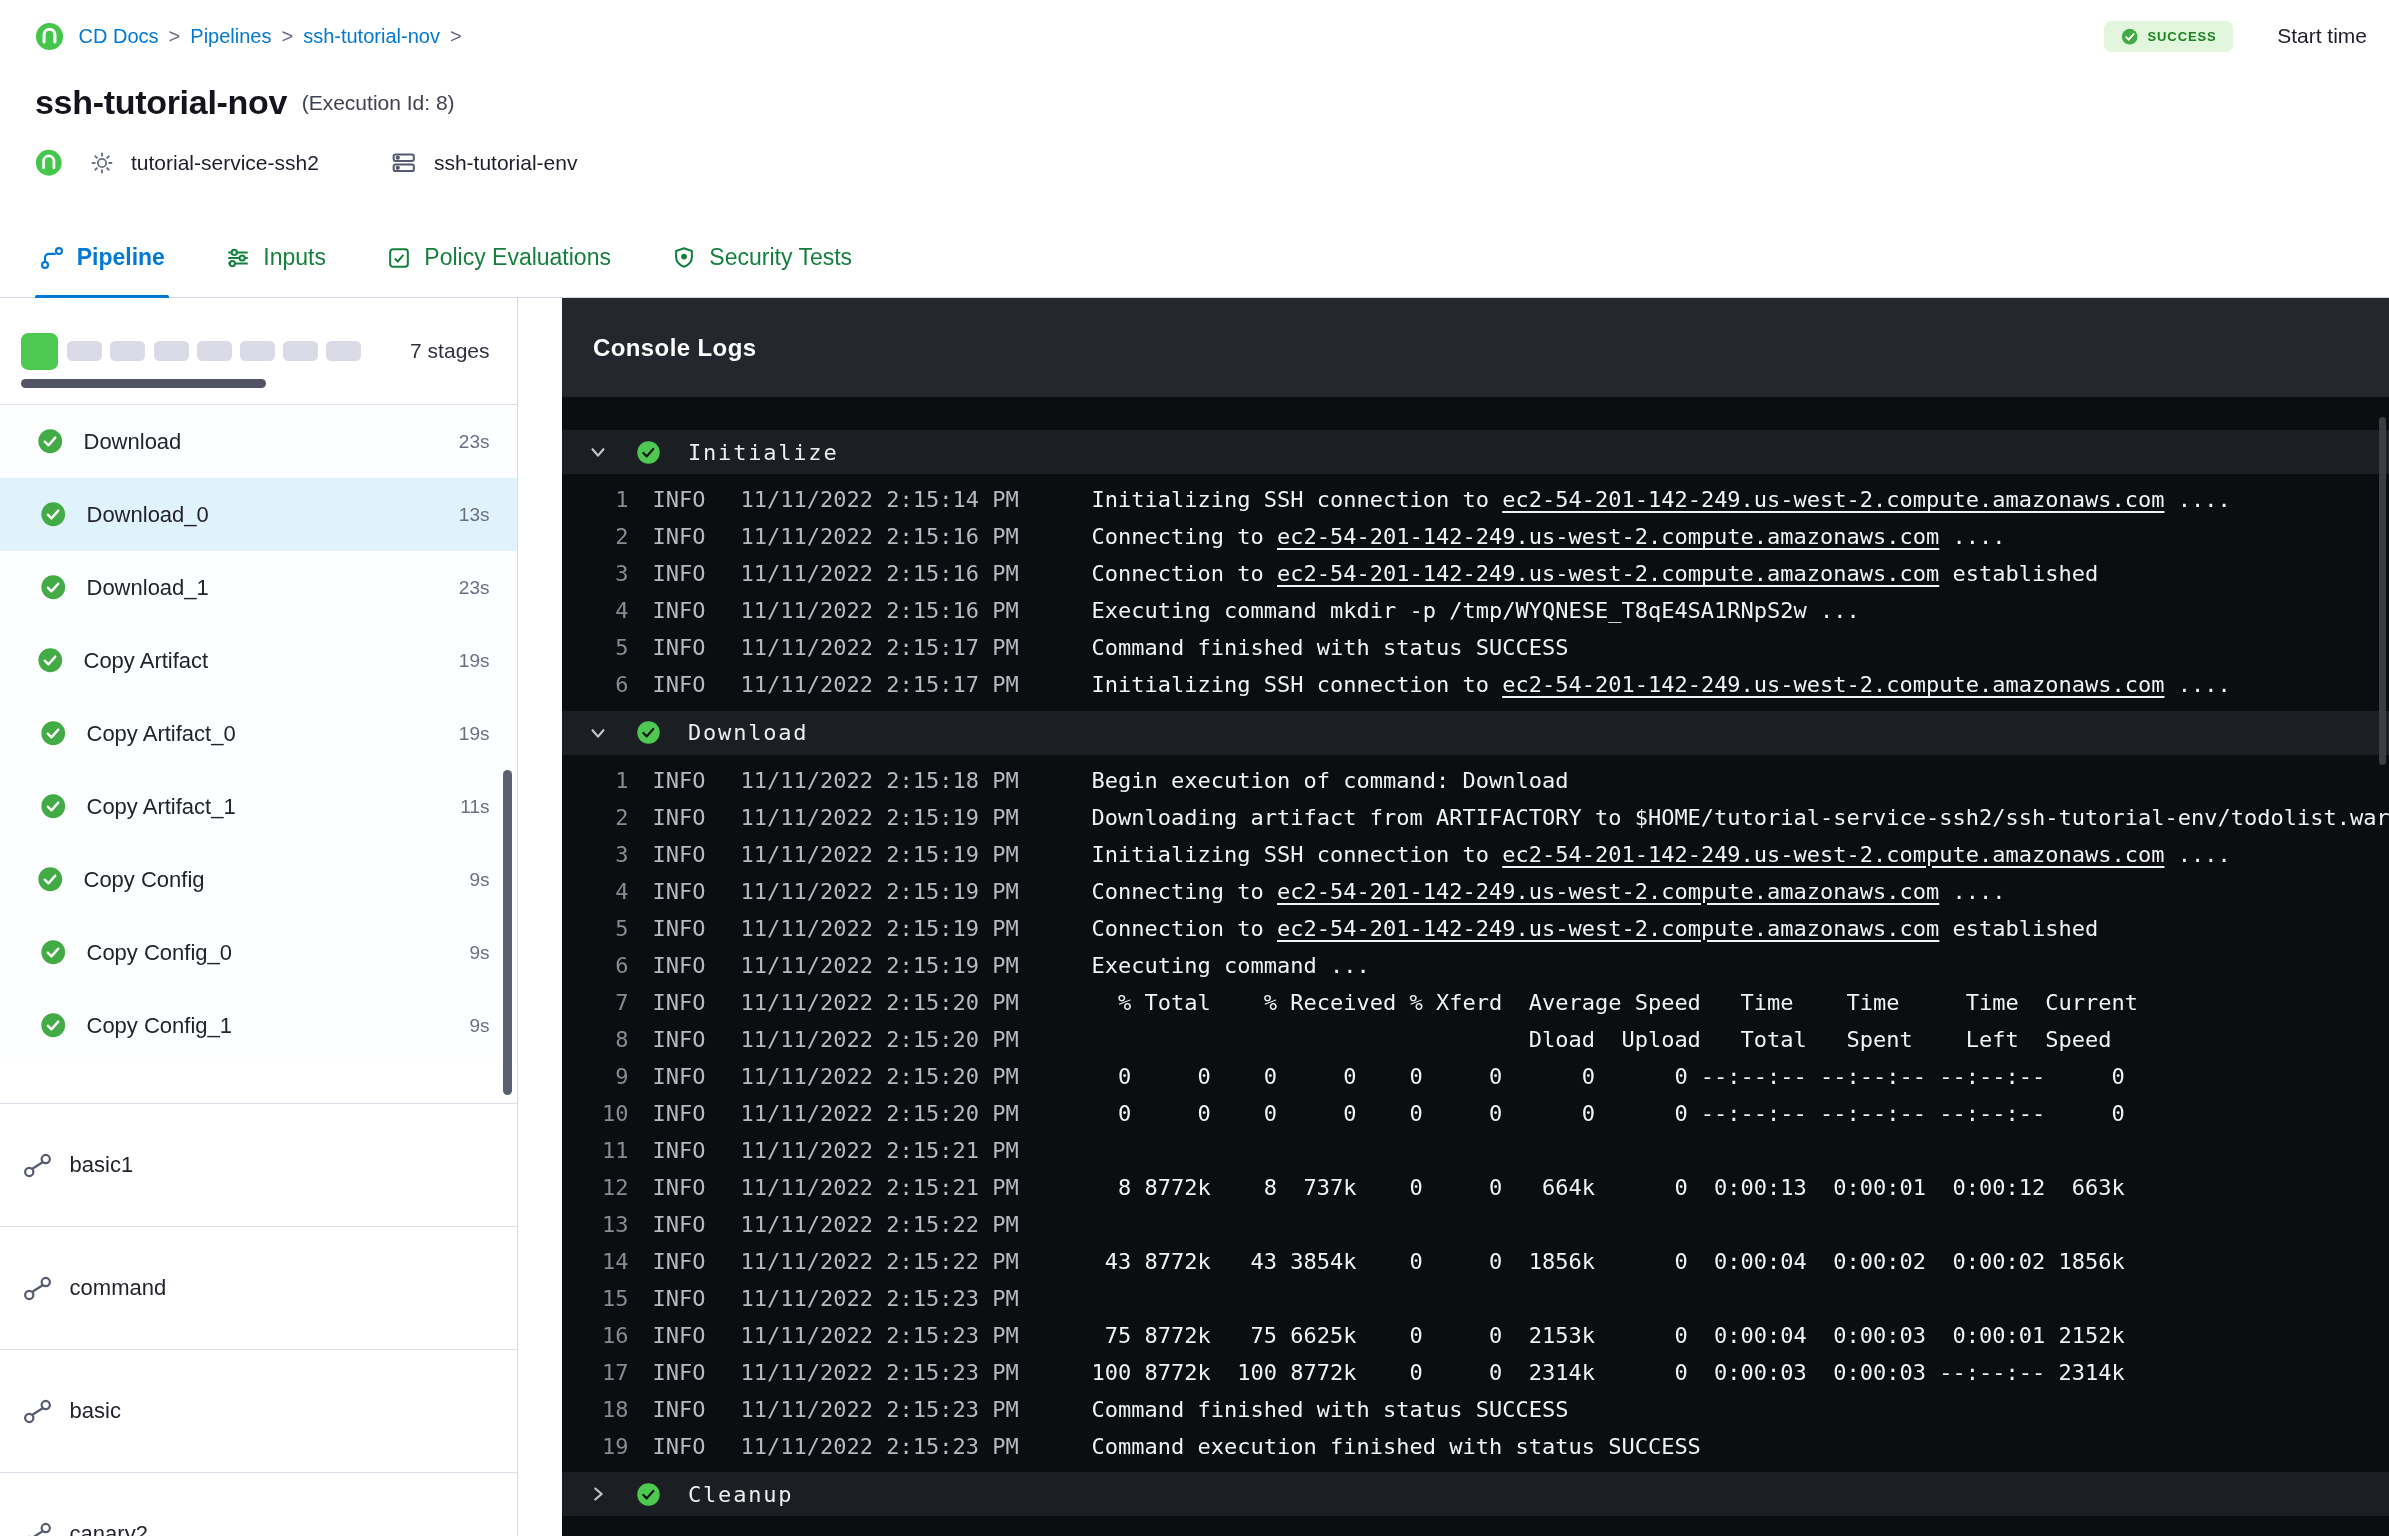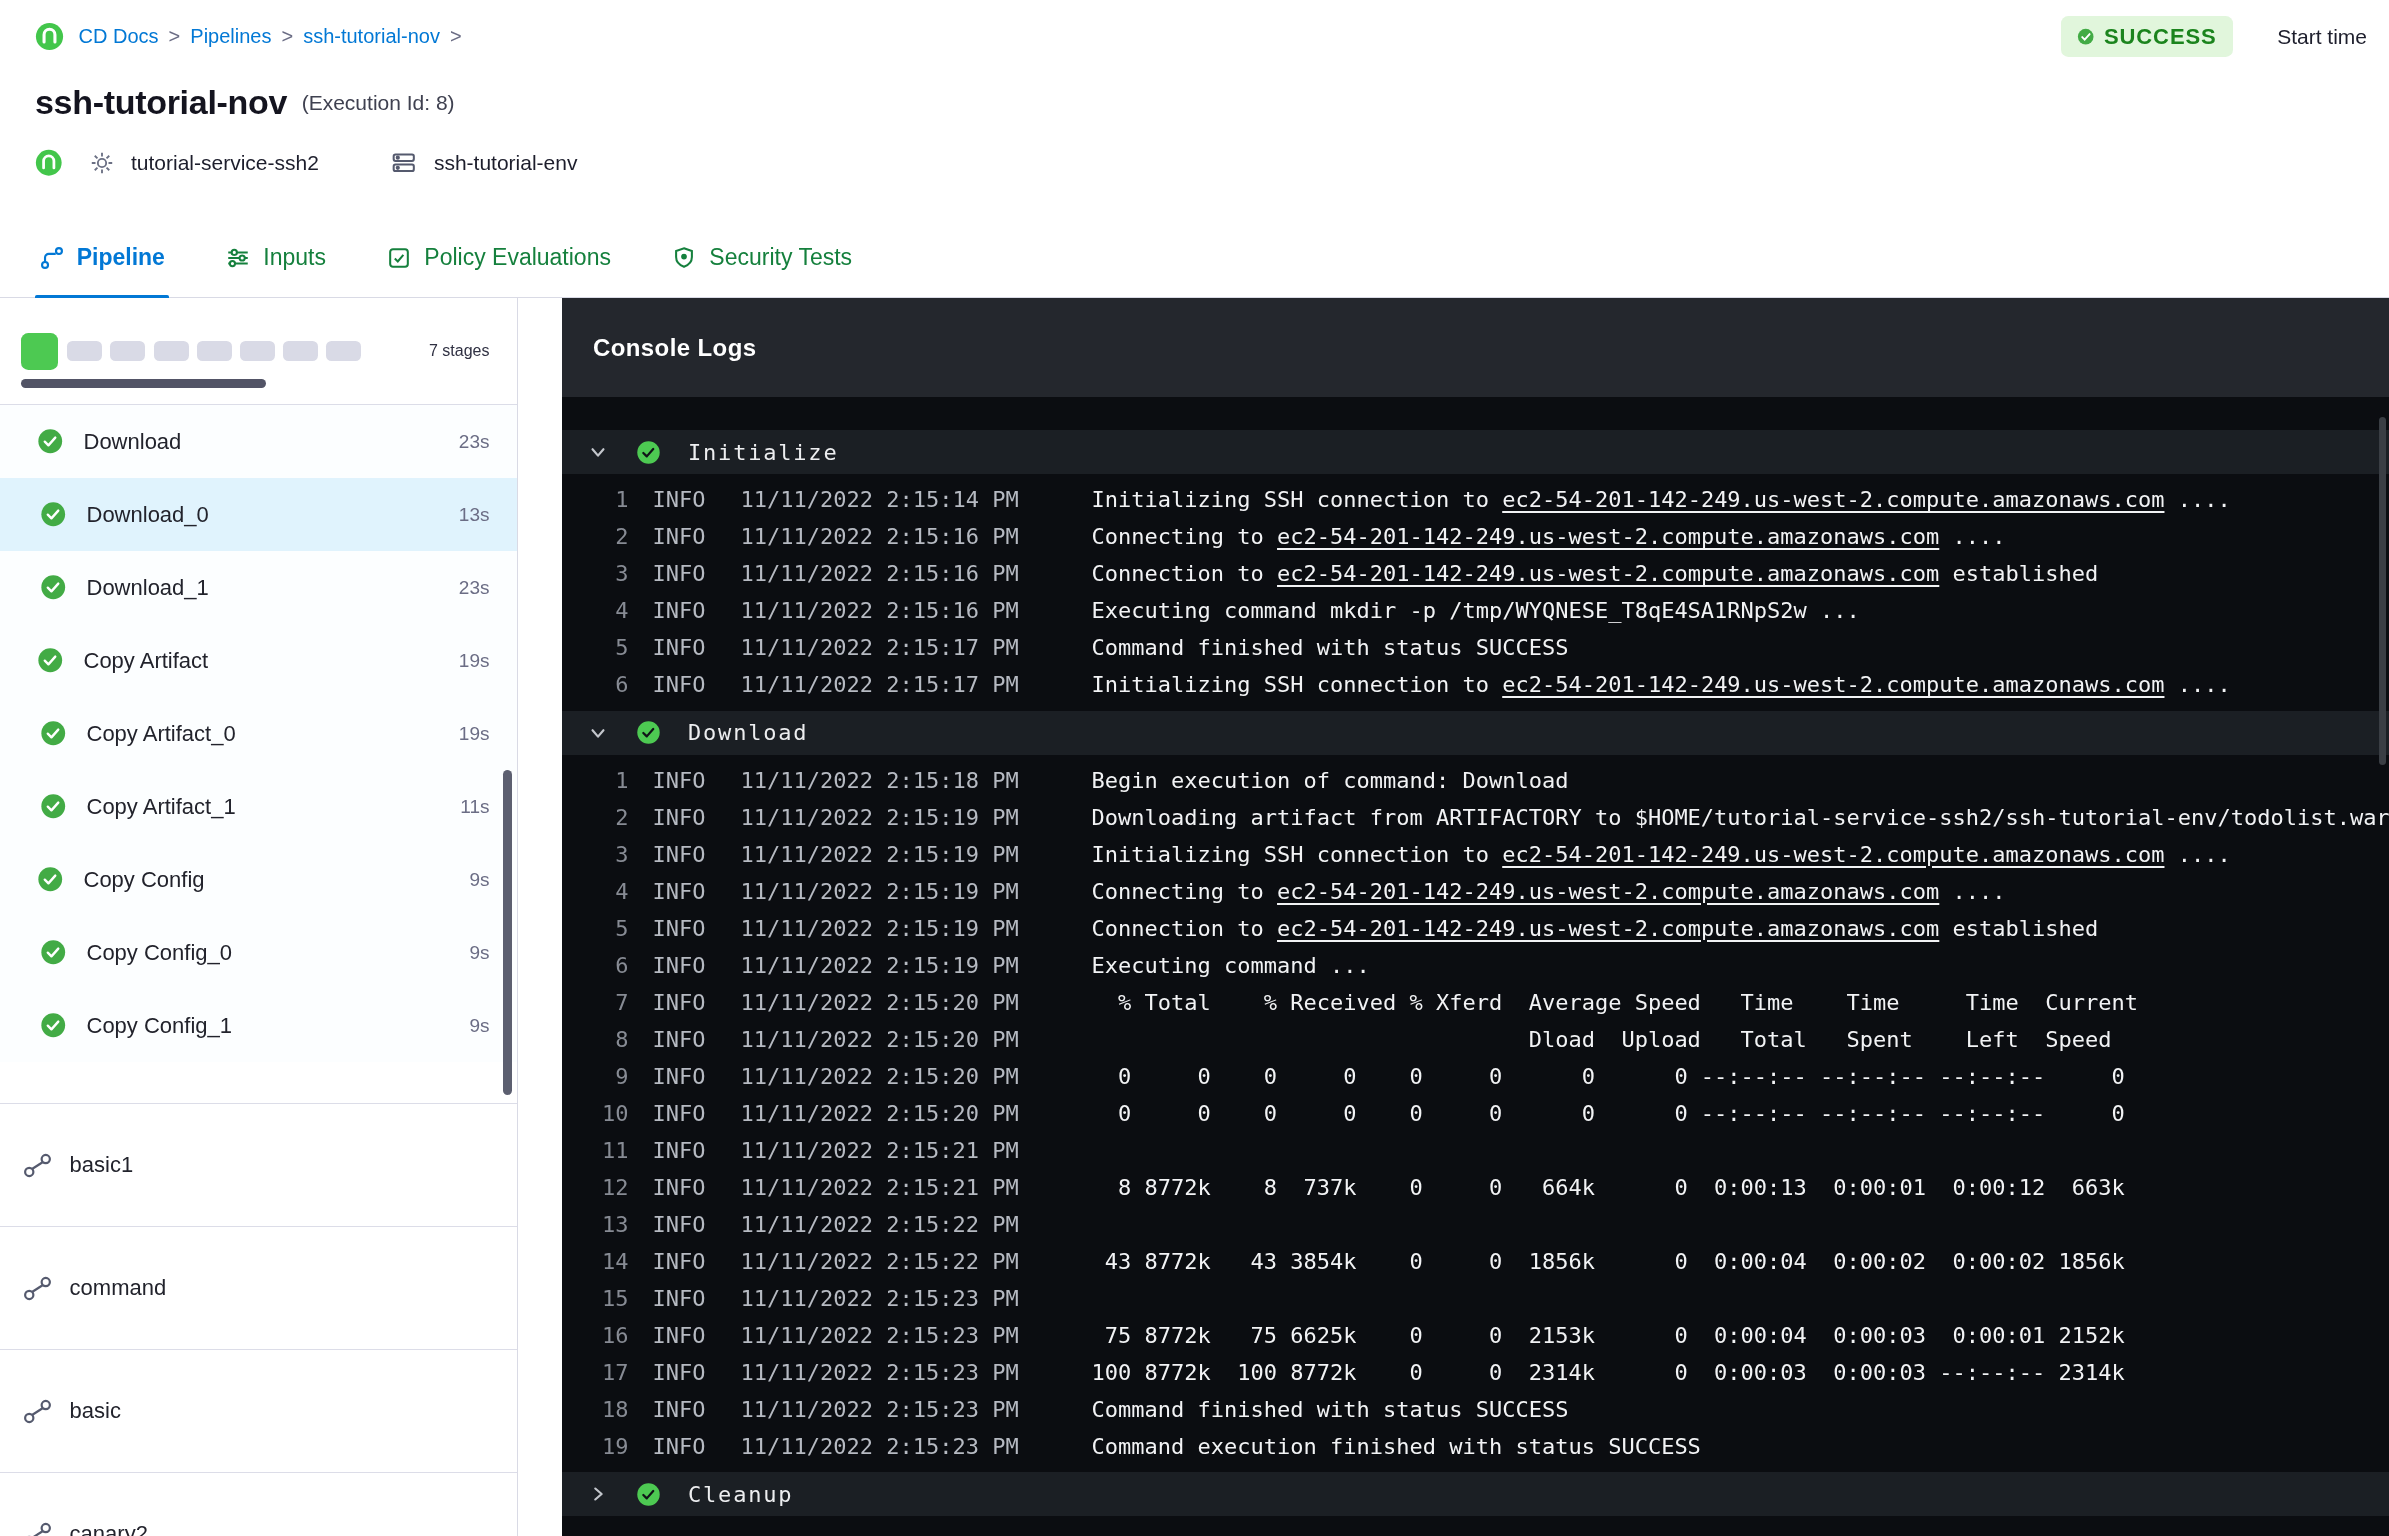--- a/index.html
+++ b/index.html
@@ -10,21 +10,21 @@
   .header { position: absolute; top: 0; left: 0; width: 2389px; height: 298px; background: #fff; }
 
   .topbar { position: absolute; top: 0; left: 0; right: 0; height: 73px;
     display: flex; align-items: center; padding: 0 22px 0 35px; }
   .logo { display: inline-flex; margin-right: 14.6px; }
   .breadcrumb { display: flex; align-items: center; font-size: 20px; }
   .crumb { color: var(--accent-blue, #0278d5); cursor: pointer; }
   .crumb-sep { color: #6b6d85; margin: 0 10px; }
   .topbar-right { margin-left: auto; display: flex; align-items: center; }
   .badge { display: flex; align-items: center; gap: 9.2px; background: var(--badge-bg, #e1f6dc);
-    color: var(--badge-text, #1b841d); font-size: 22px; font-weight: 700; letter-spacing: 0.9px;
+    color: var(--badge-text, #1b841d); font-size: 13px; font-weight: 700; letter-spacing: 0.9px;
     padding: 7.3px 16.5px; border-radius: 7.3px; }
   .start-time { font-size: 21px; color: #1d1e2c; margin-left: 44px; white-space: nowrap; }
 
   .title-row { position: absolute; top: 73px; left: 0; right: 0; height: 59px;
     display: flex; align-items: center; padding: 0 35px; }
   .title-row h1 { font-size: 34px; font-weight: 700; color: #14141f; letter-spacing: -0.3px; }
   .exec-id { font-size: 21px; color: #3f4150; margin-left: 14.6px; }
 
   .context-row { position: absolute; top: 139px; left: 0; right: 0; height: 48px;
     display: flex; align-items: center; padding: 0 35px; }
@@ -49,21 +49,21 @@
     border-right: 0.9px solid #d9dae5; overflow: hidden; }
 
   .minimap { height: 107px; border-bottom: 0.9px solid #dcdde8; display: flex; align-items: center;
     padding: 0 27.5px 0 21px; position: relative; }
   .mini-green { width: 37px; height: 37px; border-radius: 7.3px; background: #4dc952;
     margin-right: 9.2px; flex: none; }
   .mini-pills { display: flex; gap: 8.2px; align-items: center; }
   .pill { width: 35px; height: 20px; border-radius: 5.5px; background: #d9dae6; }
   .mini-scroll { position: absolute; left: 21px; top: 81px; width: 245px; height: 9.2px;
     border-radius: 4.6px; background: #525466; }
-  .stage-count { margin-left: auto; font-size: 16px; color: #2f3042; }
+  .stage-count { margin-left: auto; font-size: 21px; color: #2f3042; }
 
   .stage-list { background: #fcfeff; }
   .stage-row { height: 73px; display: flex; align-items: center; padding: 0 27.5px 0 37px; cursor: pointer; }
   .stage-row.child { padding-left: 40px; }
   .stage-row.selected { background: var(--selected-stage-bg, #e0f3fd); }
   .stage-row .icon { display: inline-flex; margin-right: 20px; flex: none; }
   .stage-label { font-size: 22px; color: #22232c; }
   .duration { margin-left: auto; font-size: 19px; color: #6b6d85; }
 
   .pipeline-list { position: absolute; top: 805px; left: 0; right: 0; }

